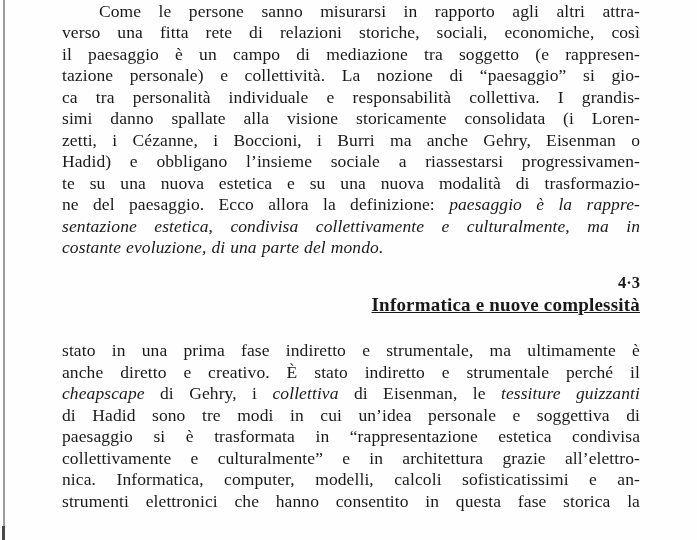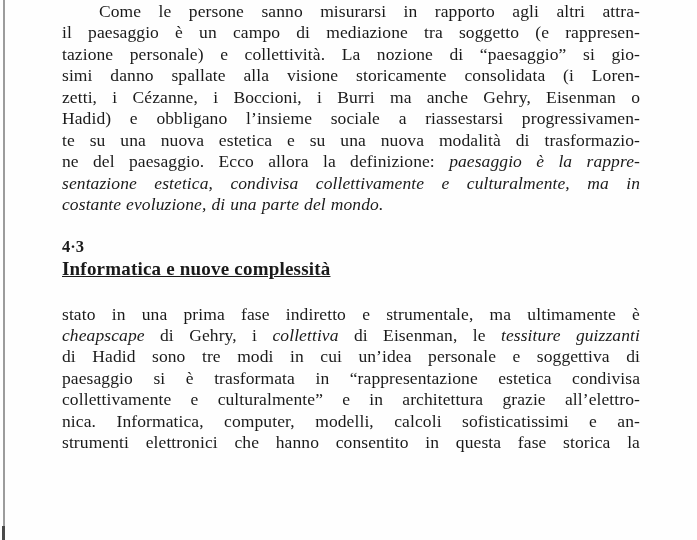--- a/index.html
+++ b/index.html
@@ -33,21 +33,21 @@
     font-size: 17.5px;
     line-height: 21.45px;
     letter-spacing: 0.1px;
     word-spacing: 0.5px;
     text-align: justify;
     text-align-last: justify;
   }
   .line.no-justify { text-align: center; text-align-last: left; }
   .line.indent { text-indent: 37px; }
   .it { font-style: italic; }
-  .heading { text-align: left; margin-top: 22px; }
+  .heading { text-align: right; margin-top: 16px; }
   .heading-number {
     font-weight: bold;
     font-size: 16.5px;
     line-height: 18px;
   }
   .heading-title {
     font-weight: bold;
     font-size: 19px;
     line-height: 20px;
     margin-top: 3px;
@@ -58,36 +58,39 @@
 </style>
 </head>
 <body>
 
 <div class="page">
   <div class="edge-line"></div>
   <div class="corner-mark"></div>
   <div class="text-column">
     <div class="para">
         <div class="line indent"><span>Come le persone sanno misurarsi in rapporto agli altri attra-</span></div>
+        <div class="line"><span>verso una fitta rete di relazioni storiche, sociali, economiche, così</span></div>
         <div class="line"><span>il paesaggio è un campo di mediazione tra soggetto (e rappresen-</span></div>
         <div class="line"><span>tazione personale) e collettività. La nozione di “paesaggio” si gio-</span></div>
+        <div class="line"><span>ca tra personalità individuale e responsabilità collettiva. I grandis-</span></div>
         <div class="line"><span>simi danno spallate alla visione storicamente consolidata (i Loren-</span></div>
         <div class="line"><span>zetti, i Cézanne, i Boccioni, i Burri ma anche Gehry, Eisenman o</span></div>
         <div class="line"><span>Hadid) e obbligano l’insieme sociale a riassestarsi progressivamen-</span></div>
         <div class="line"><span>te su una nuova estetica e su una nuova modalità di trasformazio-</span></div>
         <div class="line"><span>ne del paesaggio. Ecco allora la definizione: </span><span class="it">paesaggio è la rappre-</span></div>
         <div class="line"><span class="it">sentazione estetica, condivisa collettivamente e culturalmente, ma in</span></div>
         <div class="line no-justify"><span class="it">costante evoluzione, di una parte del mondo.</span></div>
       </div>
     <div class="heading">
       <div class="heading-number">4·3</div>
       <div class="heading-title">Informatica e nuove complessità</div>
     </div>
     <div class="para para-2">
         <div class="line"><span>stato in una prima fase indiretto e strumentale, ma ultimamente è</span></div>
+        <div class="line"><span>anche diretto e creativo. È stato indiretto e strumentale perché il</span></div>
         <div class="line"><span class="it">cheapscape</span><span> di Gehry, i </span><span class="it">collettiva</span><span> di Eisenman, le </span><span class="it">tessiture guizzanti</span></div>
         <div class="line"><span>di Hadid sono tre modi in cui un’idea personale e soggettiva di</span></div>
         <div class="line"><span>paesaggio si è trasformata in “rappresentazione estetica condivisa</span></div>
         <div class="line"><span>collettivamente e culturalmente” e in architettura grazie all’elettro-</span></div>
         <div class="line"><span>nica. Informatica, computer, modelli, calcoli sofisticatissimi e an-</span></div>
         <div class="line"><span>strumenti elettronici che hanno consentito in questa fase storica la</span></div>
       </div>
   </div>
 </div>
 

